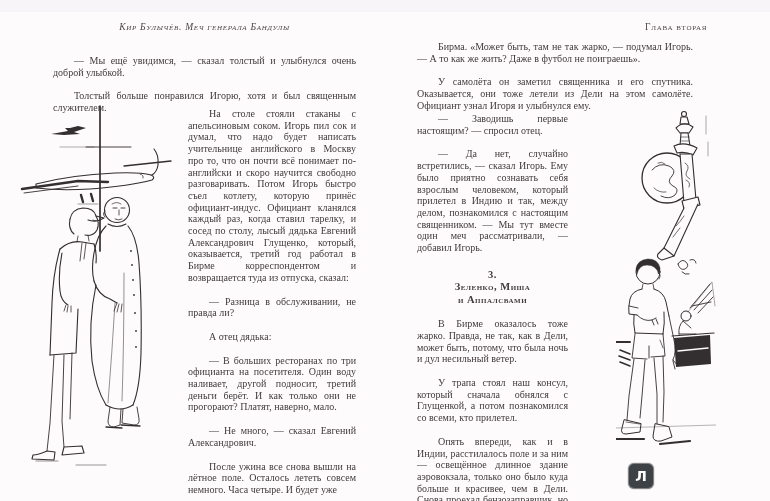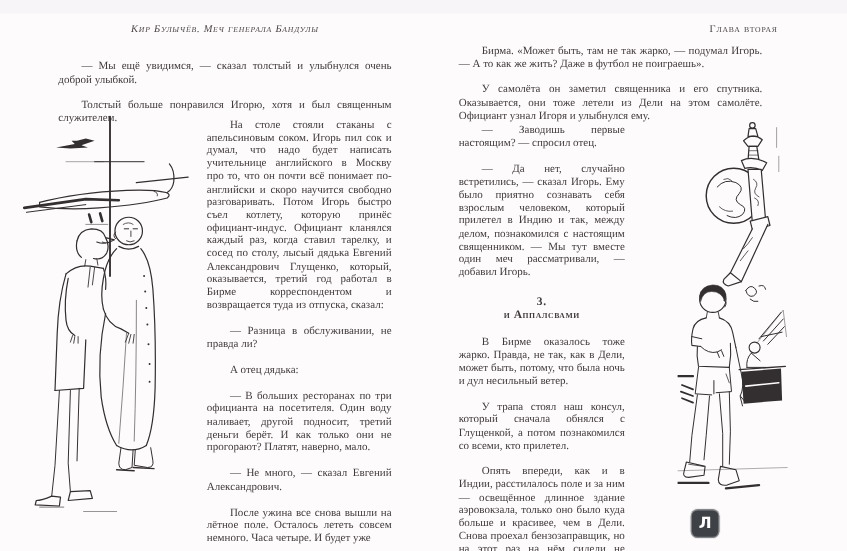--- a/index.html
+++ b/index.html
@@ -209,20 +209,21 @@
           <path d="M0 183 H28 M44 188 L74 185" stroke-width="2.2"></path>
         </g>
       </svg>
     </figure>
 
     <div class="textblock block-col-right">
       <p class="para">— Заводишь первые настоящим? — спросил отец.</p>
       <p class="para">— Да нет, случайно встретились, — сказал Игорь. Ему было приятно сознавать себя взрослым человеком, который прилетел в Индию и так, между делом, познакомился с настоящим священником. — Мы тут вместе один меч рассматривали, — добавил Игорь.</p>
       <div class="section-heading">
         <div>3.</div>
+        <div>Зеленко, Миша</div>
         <div>и Аппалсвами</div>
       </div>
       <p class="para">В Бирме оказалось тоже жарко. Правда, не так, как в Дели, может быть, потому, что была ночь и дул несильный ветер.</p>
       <p class="para">У трапа стоял наш консул, который сначала обнялся с Глущенкой, а потом познакомился со всеми, кто прилетел.</p>
       <p class="para">Опять впереди, как и в Индии, расстилалось поле и за ним — освещённое длинное здание аэровокзала, только оно было куда больше и красивее, чем в Дели. Снова проехал бензозаправщик, но на этот раз на нём сидели не индийцы, а бирманцы. Игорь сразу, хоть и было довольно темно, увидел разницу между</p>
     </div>
   </section>
 
   <div class="watermark">Л</div>
 </div>

